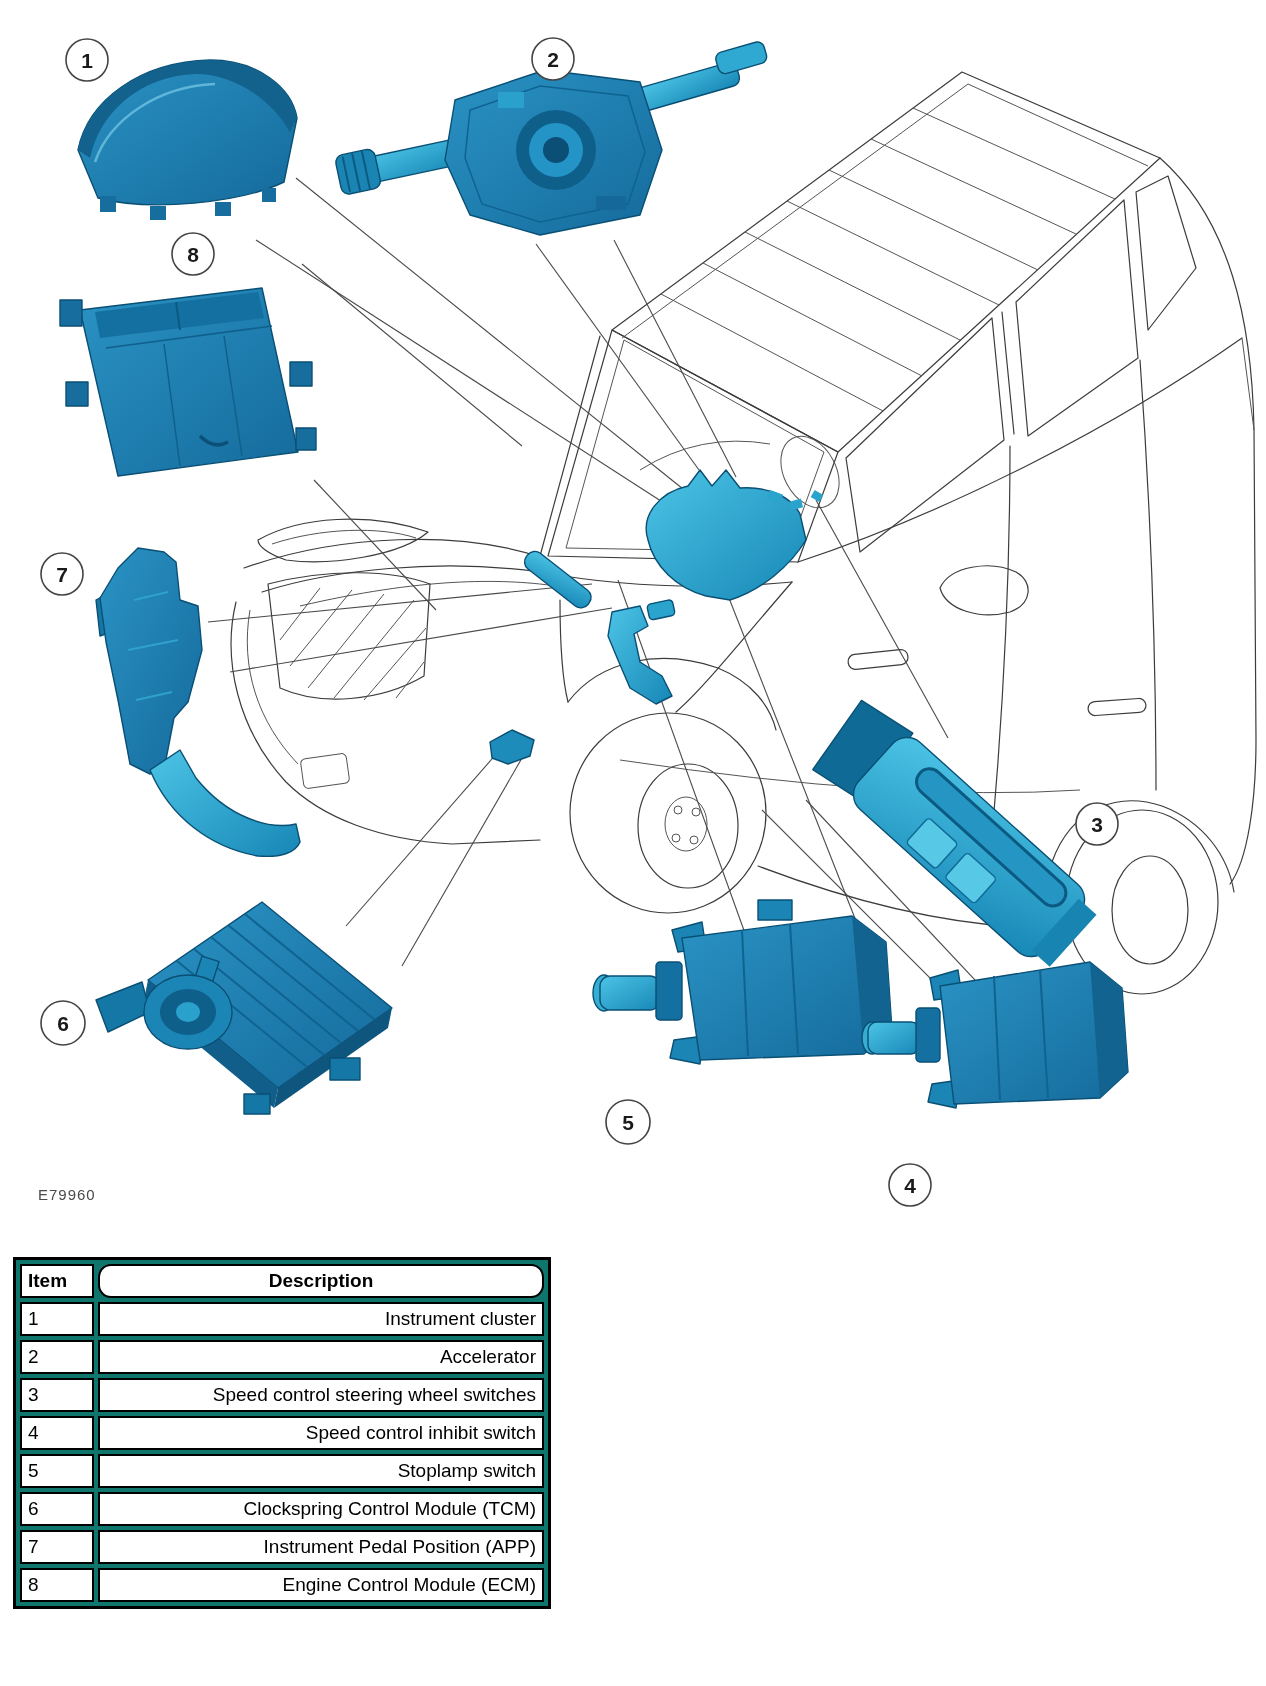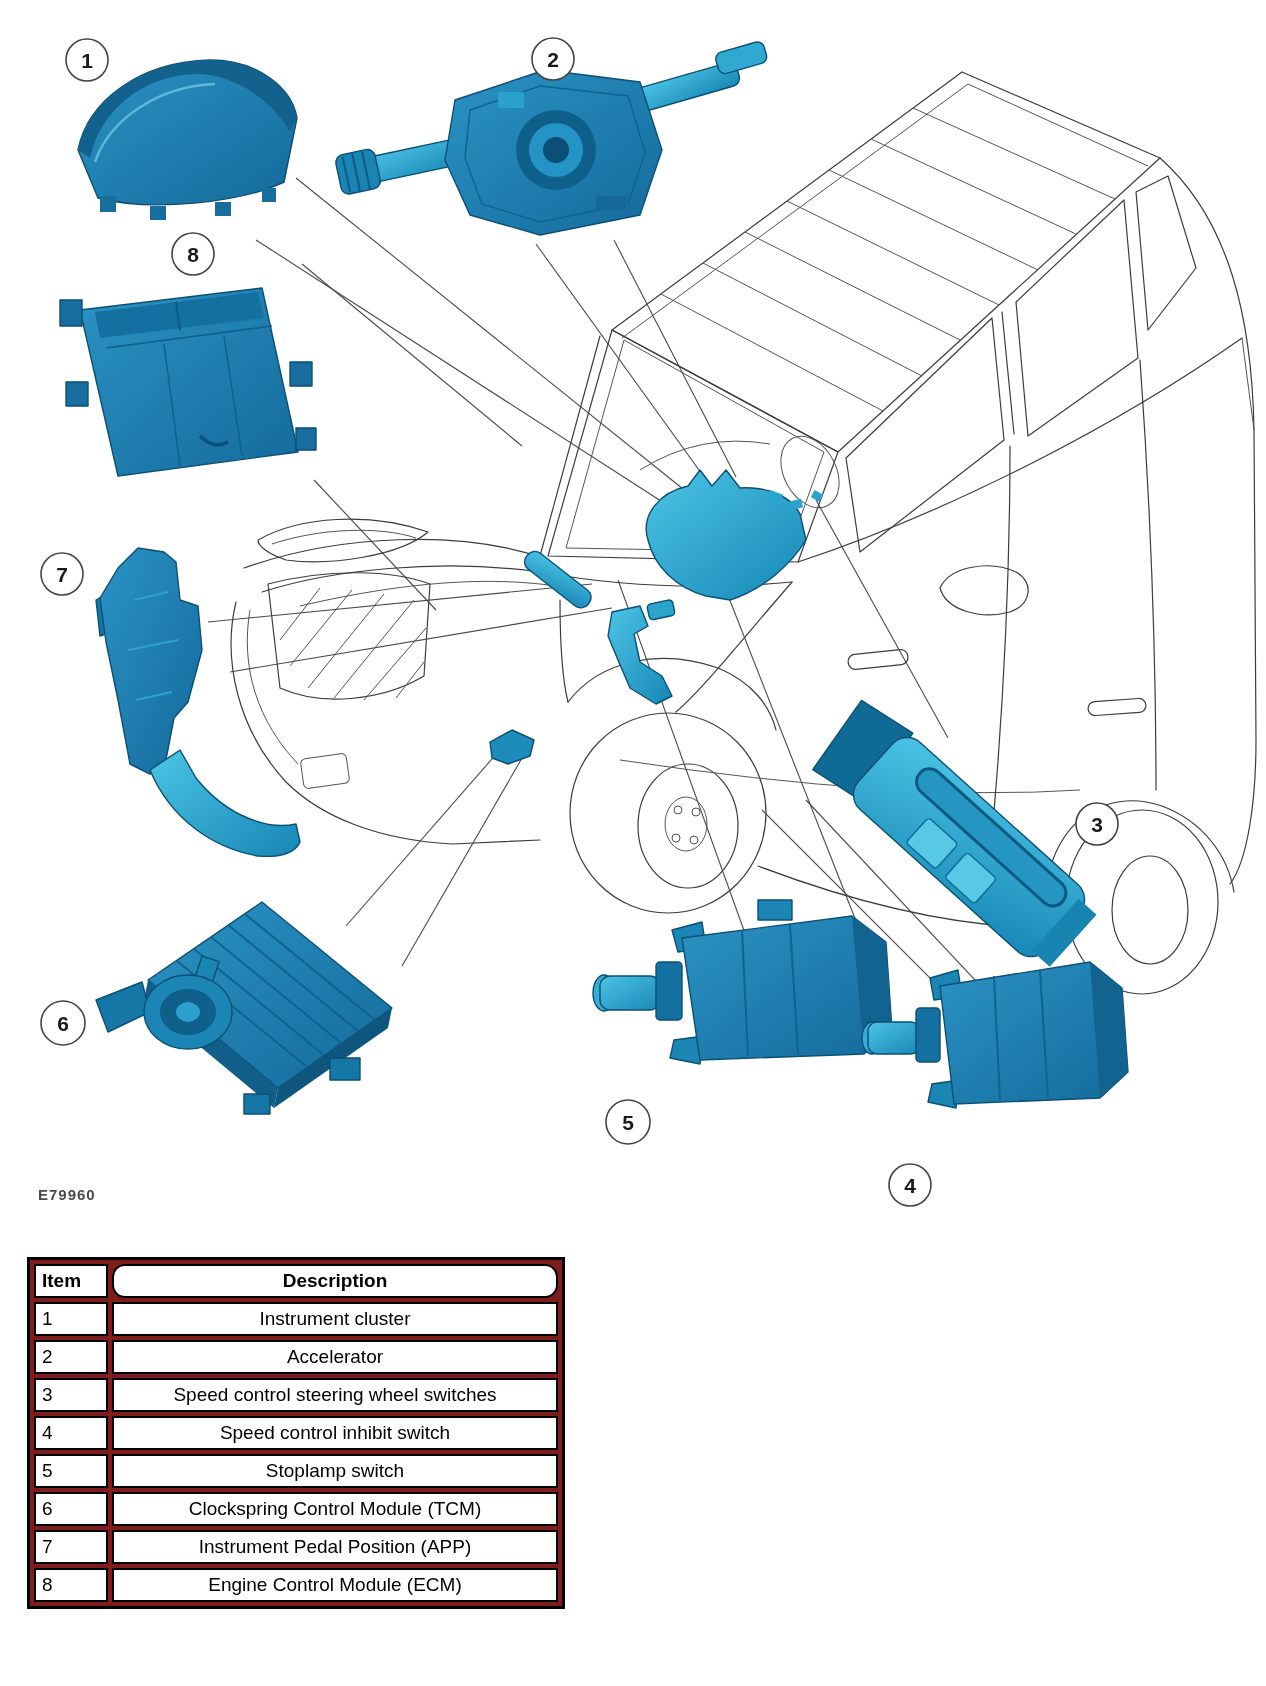--- a/index.html
+++ b/index.html
@@ -1,25 +1,25 @@
 <!DOCTYPE html>
 <html><head>
 <meta charset="utf-8">
 <style>
   html,body{margin:0;padding:0;background:#ffffff;}
   body{width:1266px;height:1686px;position:relative;font-family:"Liberation Sans",sans-serif;overflow:hidden;}
   #diagram{position:absolute;left:0;top:0;}
-  .fig-code{position:absolute;left:38px;top:1186px;font-size:15px;color:#4a4a4a;letter-spacing:1px;font-weight:bold;}
-  .parts-table{position:absolute;left:27px;top:1257px;border:3px solid #000;border-collapse:separate;border-spacing:4px;background:#7f1d1d;}
+  .fig-code{position:absolute;left:38px;top:1186px;font-size:15px;color:#4a4a4a;letter-spacing:1px;}
+  .parts-table{position:absolute;left:13px;top:1257px;border:3px solid #000;border-collapse:separate;border-spacing:4px;background:#0f766e;}
   .parts-table th,.parts-table td{border:2px solid #000;font-size:19px;color:#000;padding:2px 6px;height:26px;background:#fff;vertical-align:middle;}
   .parts-table th{font-weight:bold;}
   .col-item{width:58px;text-align:left;}
   .col-desc{width:430px;}
   th.col-desc{text-align:center;border-radius:13px;}
-  td.col-desc{text-align:center;}
+  td.col-desc{text-align:right;}
   .callout-num{font-size:21px;font-weight:bold;fill:#1a1a1a;}
   .outline{fill:none;stroke:#3c3c3c;stroke-width:1.2;stroke-linejoin:round;stroke-linecap:round;}
   .thin{fill:none;stroke:#555;stroke-width:1;stroke-linejoin:round;}
   .leader{fill:none;stroke:#4a4a4a;stroke-width:1.1;}
   .pedge{stroke:#0a4f74;stroke-width:1.4;stroke-linejoin:round;}
 </style>
 </head>
 <body>
 
 <svg id="diagram" width="1266" height="1240" viewBox="0 0 1266 1240" xmlns="http://www.w3.org/2000/svg">

